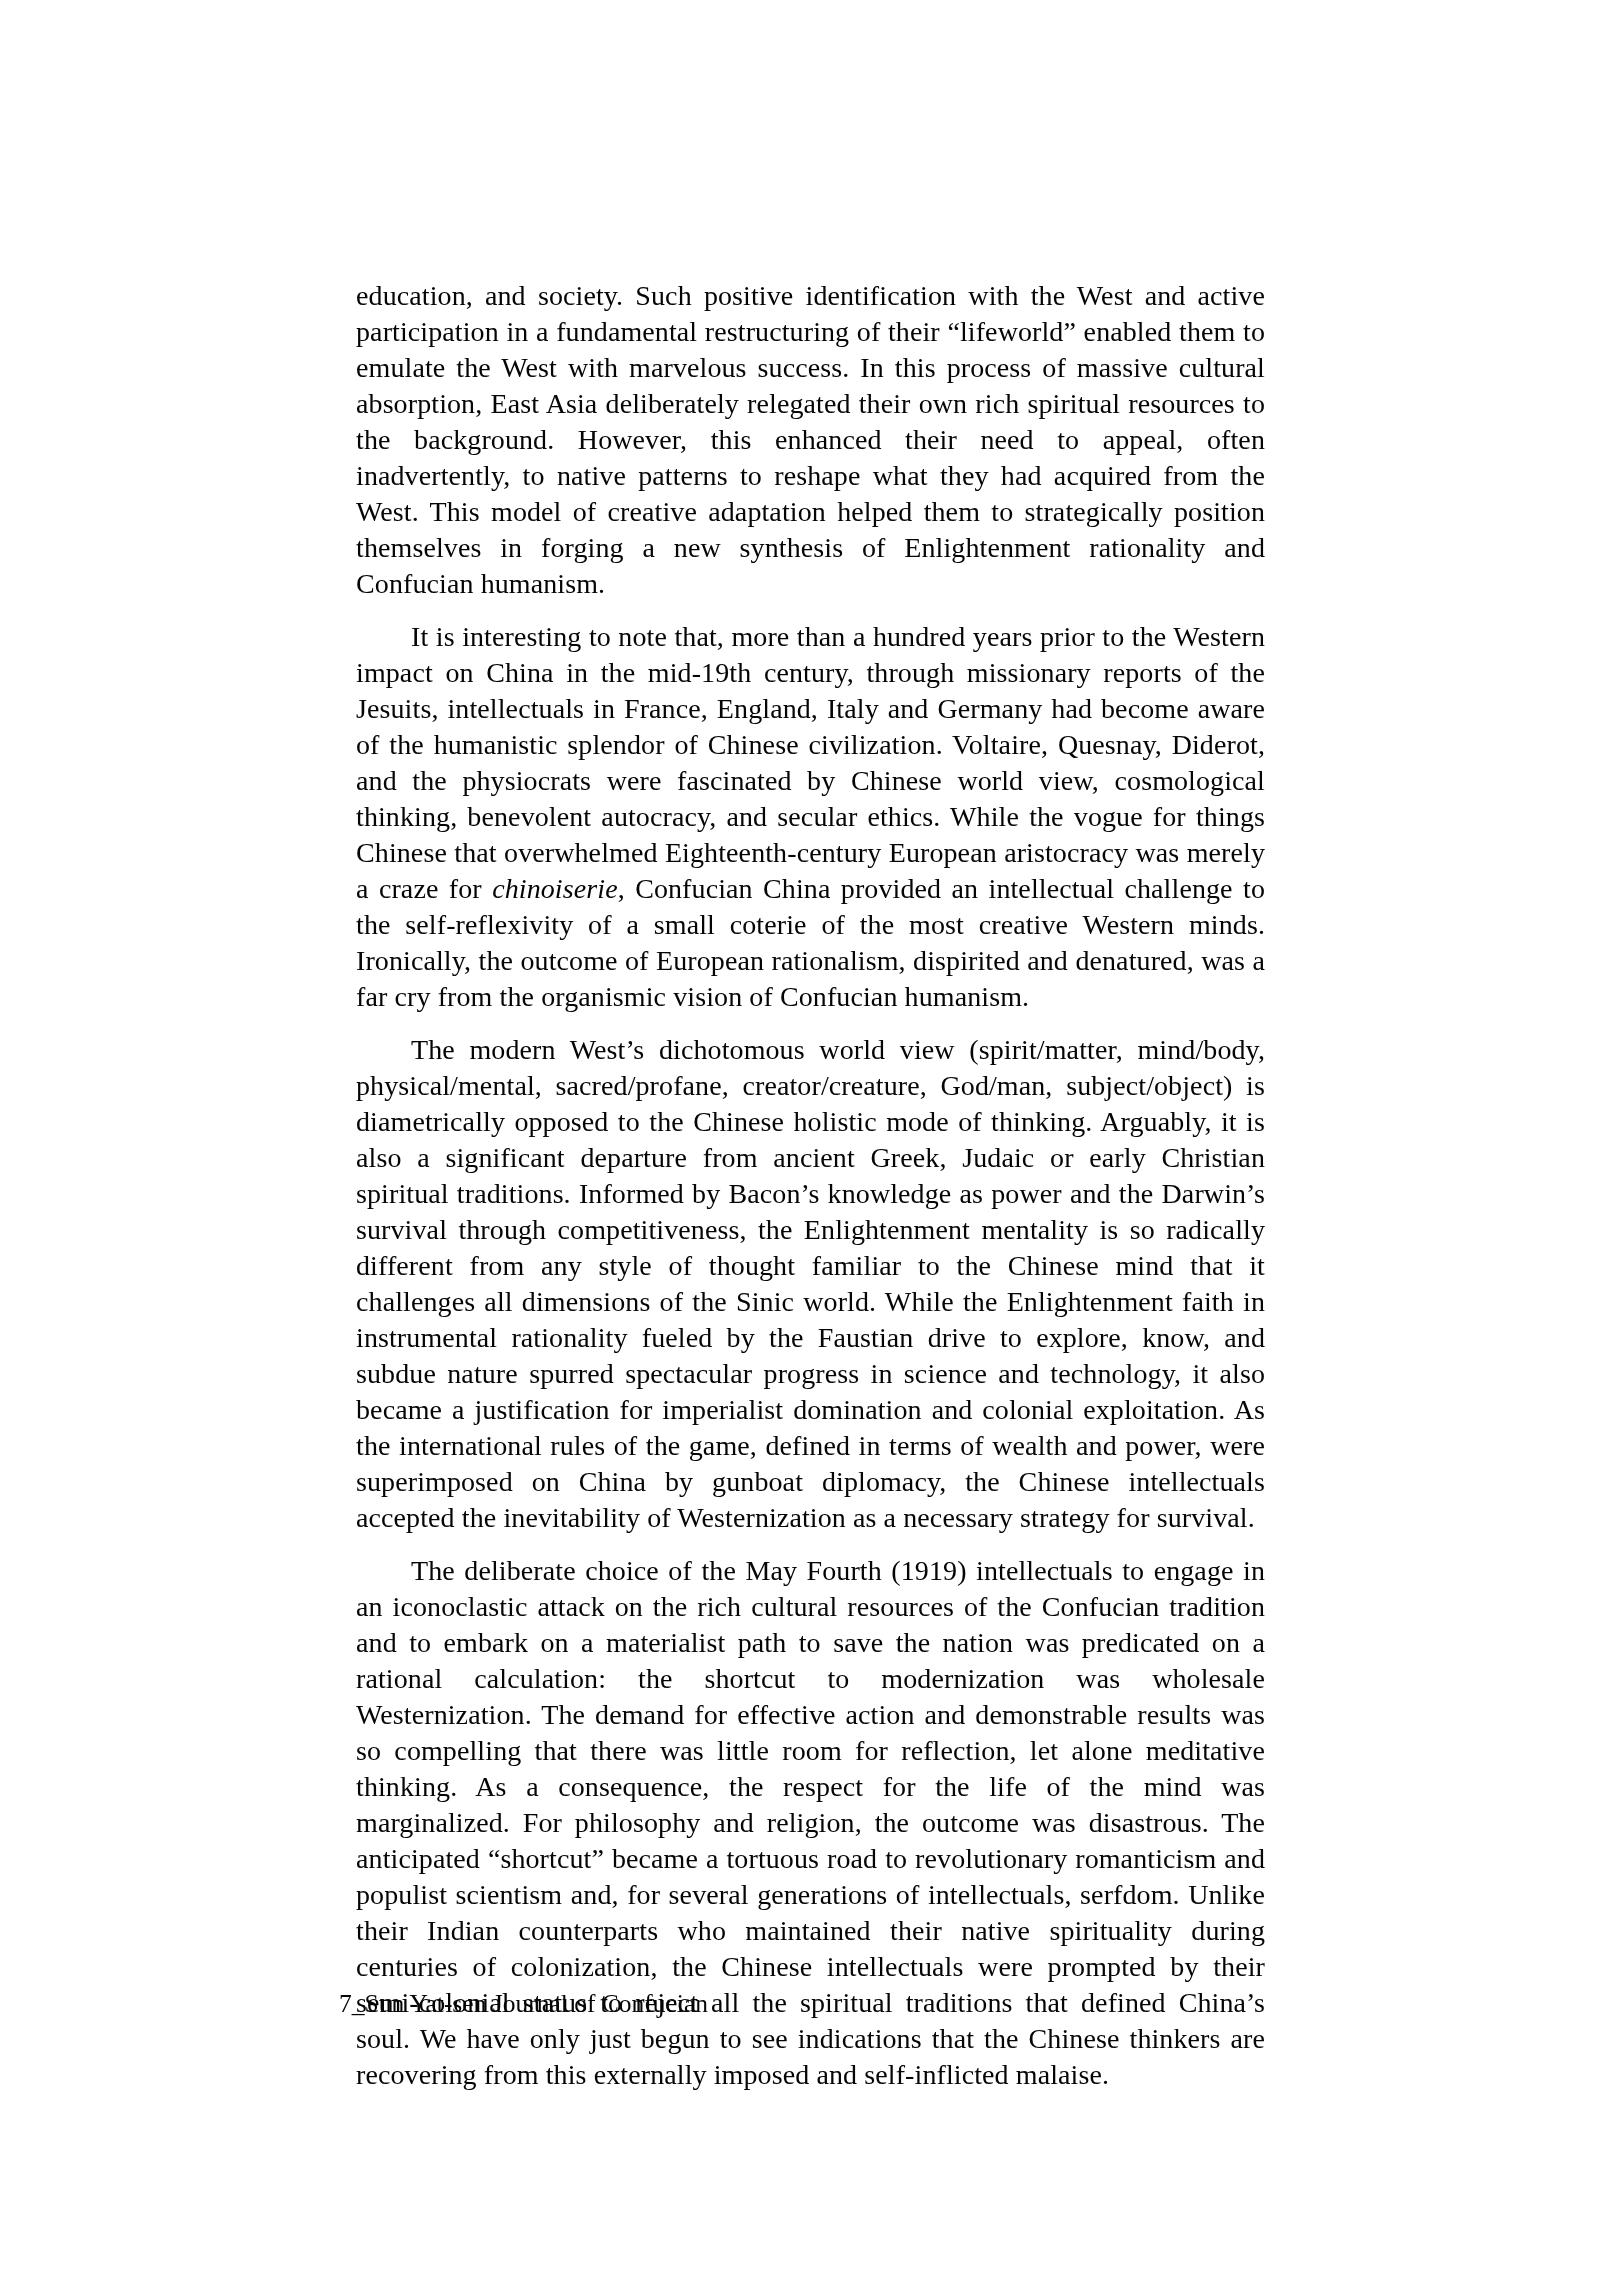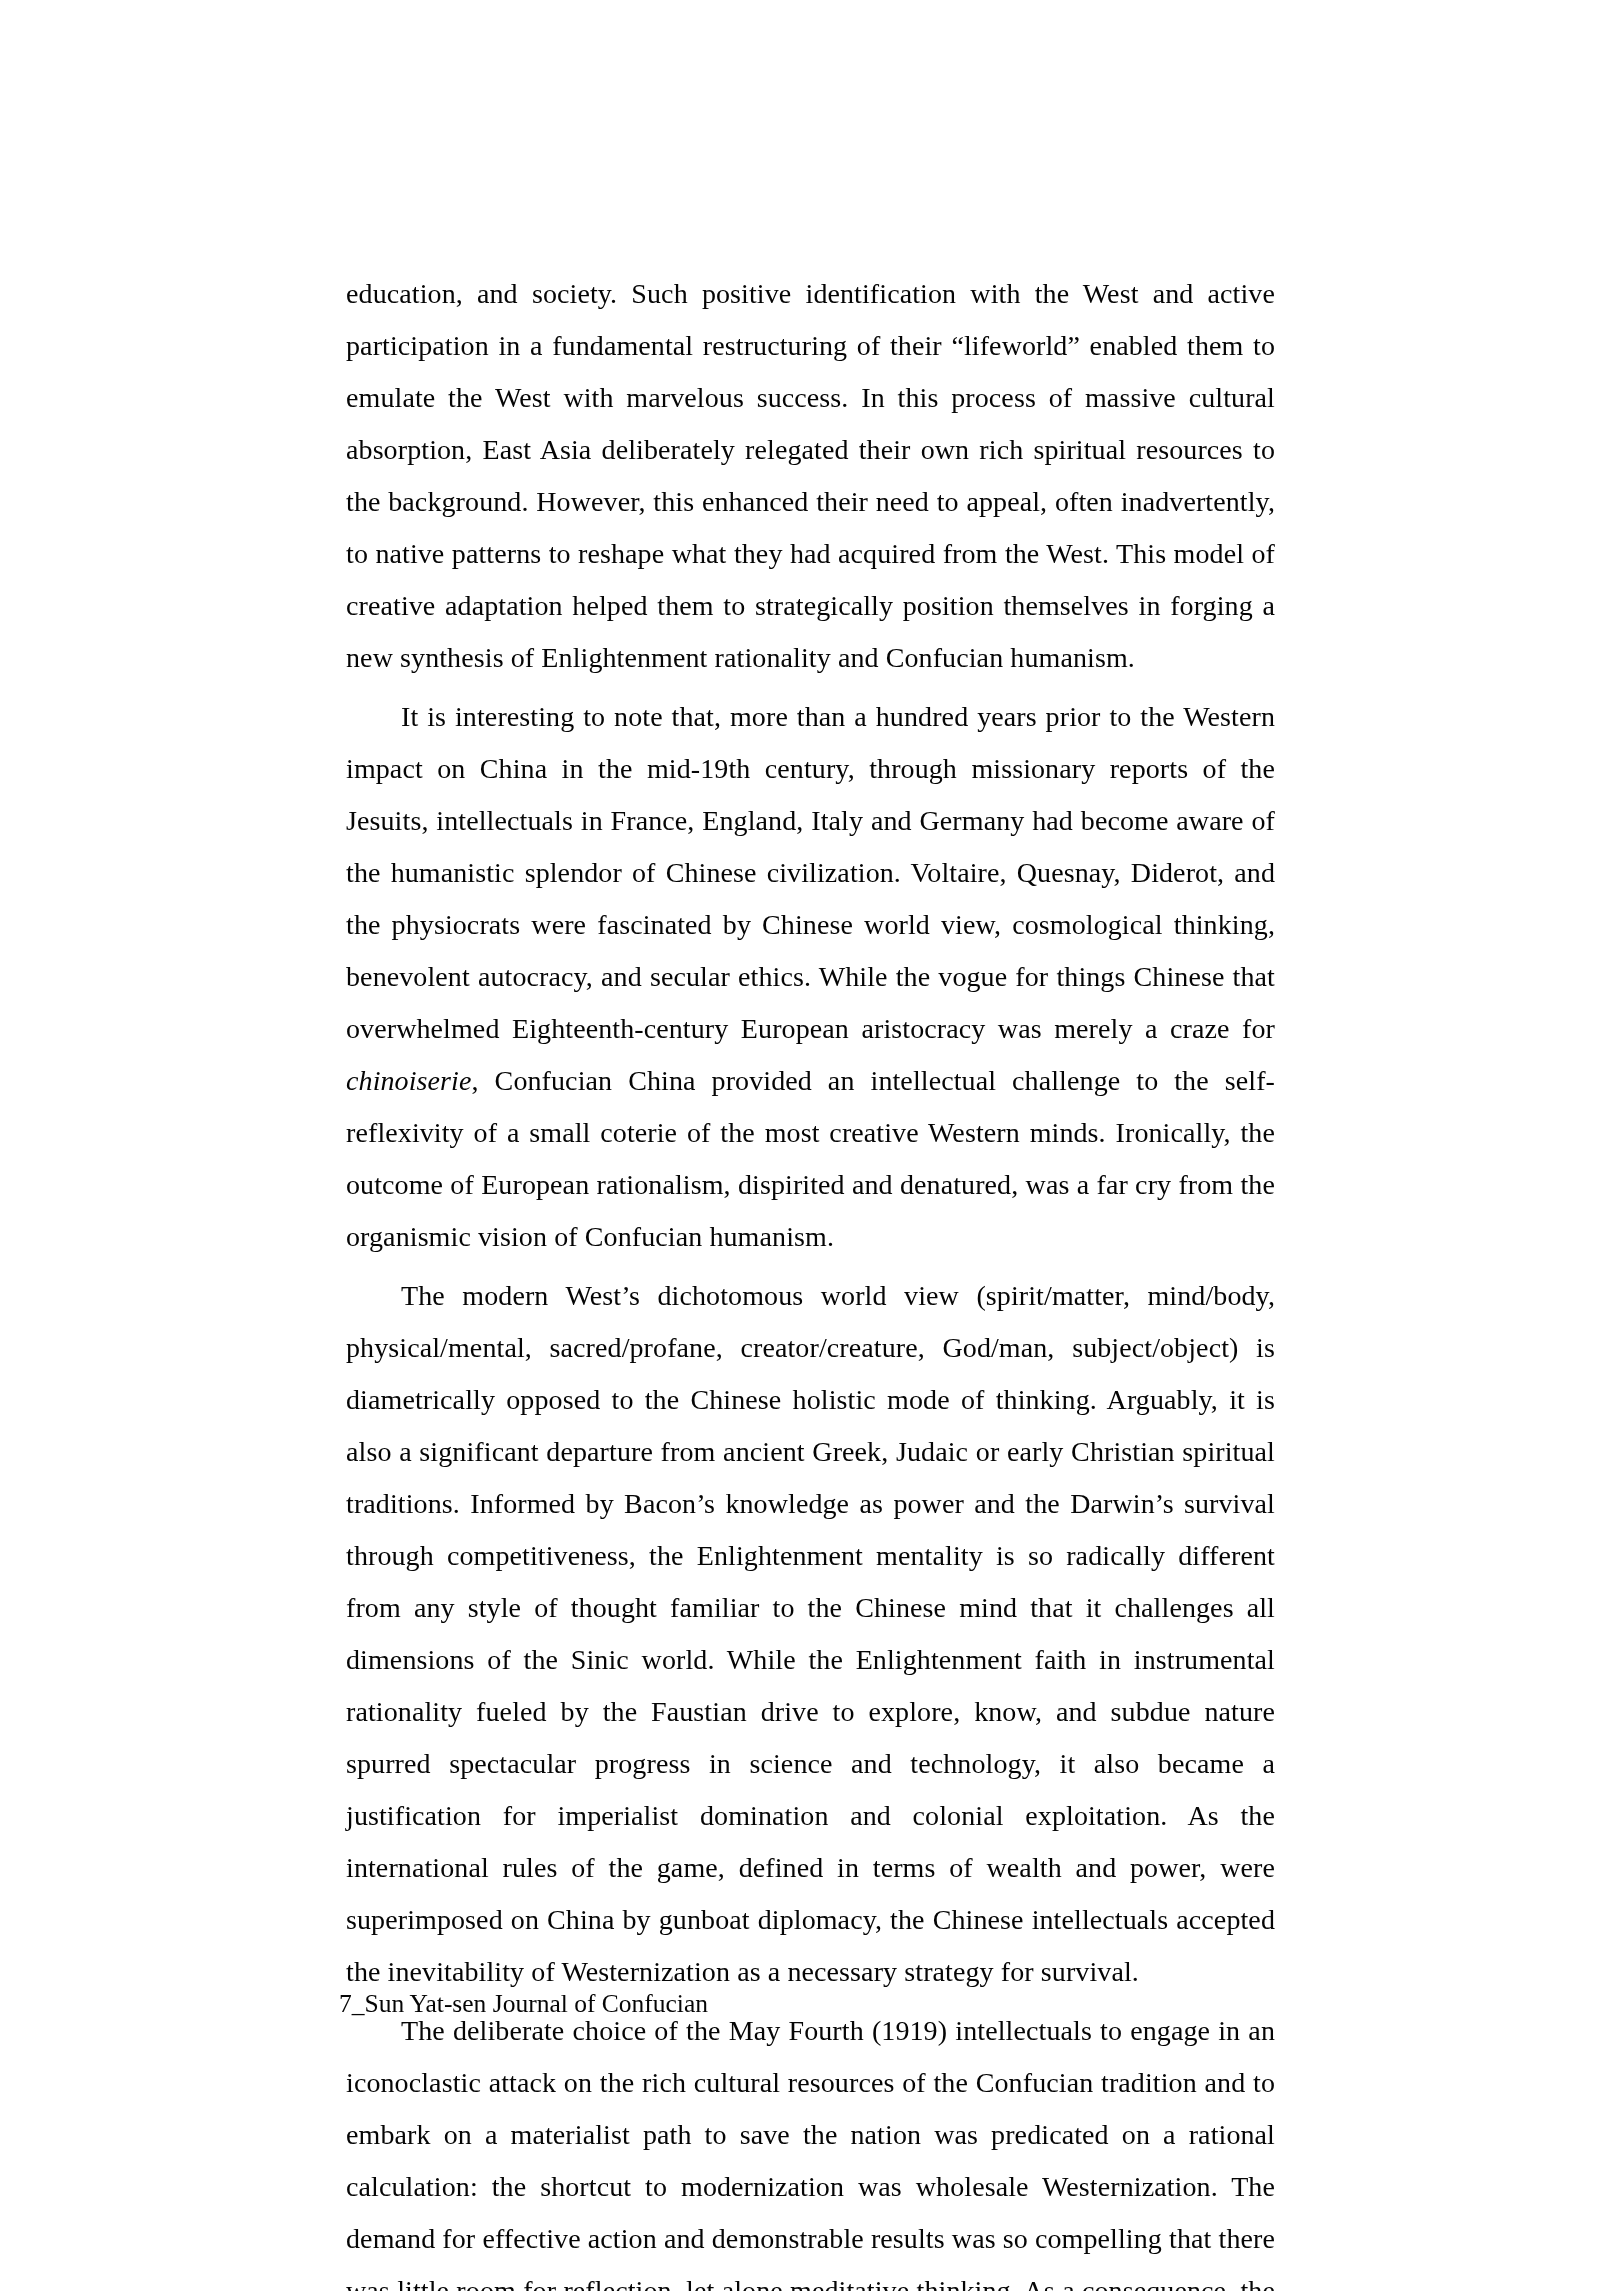--- a/index.html
+++ b/index.html
@@ -16,24 +16,24 @@
     font-family: "Liberation Serif", "DejaVu Serif", serif;
     color: #050505;
   }
   .text-block {
     position: absolute;
     left: 339px;
     top: 261px;
     width: 943px;
   }
   .para {
-    margin: 7px;
+    margin: 17px;
     padding: 0;
     font-size: 28px;
-    line-height: 52px;
+    line-height: 36px;
     text-align: justify;
     text-justify: inter-word;
     letter-spacing: 0.1px;
   }
   .para.indent {
     text-indent: 55px;
   }
   .italic {
     font-style: italic;
   }

